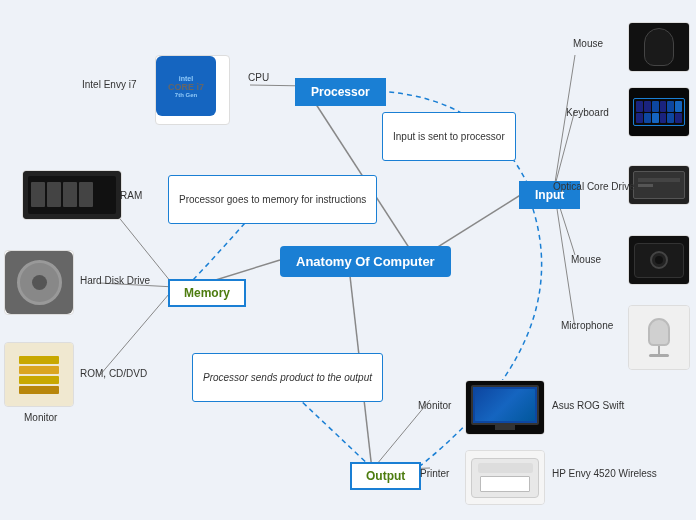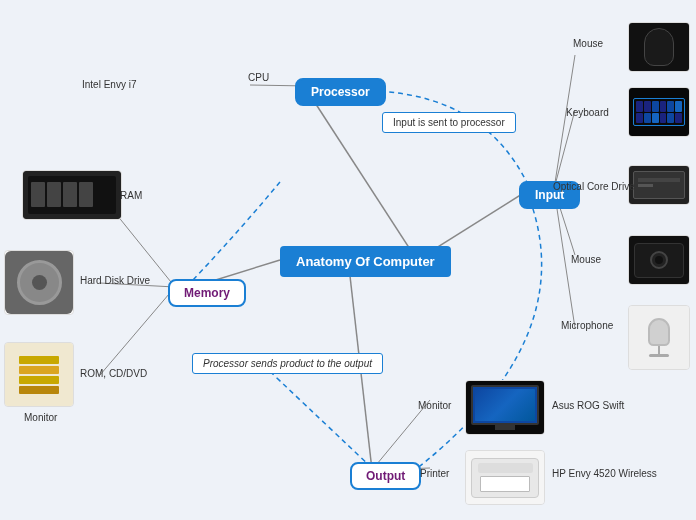--- a/index.html
+++ b/index.html
@@ -34,39 +34,39 @@
     }
 
     
     .node-box {
       position: absolute;
       background: #1a7fd4;
       color: white;
       font-weight: bold;
       font-size: 12px;
       padding: 5px 14px;
-      border-radius: 8px;
+      border-radius: 0;
       white-space: nowrap;
       z-index: 10;
       border: 2px solid #1a7fd4;
     }
 
     .node-box.outline {
       background: white;
-      color: #701a75;
+      color: #4d7c0f;
       border: 2px solid #1a7fd4;
     }
 
     
     .node-label {
       position: absolute;
       background: white;
       color: #333;
       font-size: 10px;
-      padding: 4px 10px;
+      padding: 18px 10px;
       border: 1px solid #1a7fd4;
       border-radius: 3px;
       white-space: nowrap;
       z-index: 10;
     }
 
     
     .img-card {
       position: absolute;
       background: white;
@@ -164,27 +164,35 @@
   </svg>
 
   <div class="node-center">Anatomy Of Computer</div>
 
   <div class="node-box" style="left:295px; top:78px;">Processor</div>
 
   <div class="img-label" style="left:248px; top:72px;">CPU</div>
 
   <div class="img-label" style="left:82px; top:79px;">Intel Envy i7</div>
 
+  <div class="img-card" style="left:155px; top:55px; width:75px; height:70px;">
+    <div class="device-cpu img-placeholder">
+      <span style="font-size:7px; color:#90caf9;">intel</span>
+      <span style="font-size:9px;">CORE i7</span>
+      <span style="font-size:6px; color:#90caf9;">7th Gen</span>
+    </div>
+  </div>
 
   <div class="node-box" style="left:519px; top:181px;">Input</div>
 
   <div class="node-label" style="left:382px; top:112px;">Input is sent to processor</div>
 
   <div class="node-box outline" style="left:168px; top:279px;">Memory</div>
 
+  <div class="node-label" style="left:168px; top:175px;">Processor goes to memory for instructions</div>
 
   <div class="node-box outline" style="left:350px; top:462px;">Output</div>
 
   <div class="node-label" style="left:192px; top:353px;font-style:italic;">Processor sends product to the output</div>
 
   <div class="img-card" style="left:22px; top:170px; width:100px; height:50px;">
     <div class="device-ram img-placeholder" style="width:100%; height:100%;">
       <div style="background:#111; width:90%; height:80%; margin:auto; border-radius:2px; display:flex; align-items:center; padding:2px;">
         <div style="background:#444; width:14px; height:25px; margin:1px; border-radius:1px;"></div>
         <div style="background:#444; width:14px; height:25px; margin:1px; border-radius:1px;"></div>

